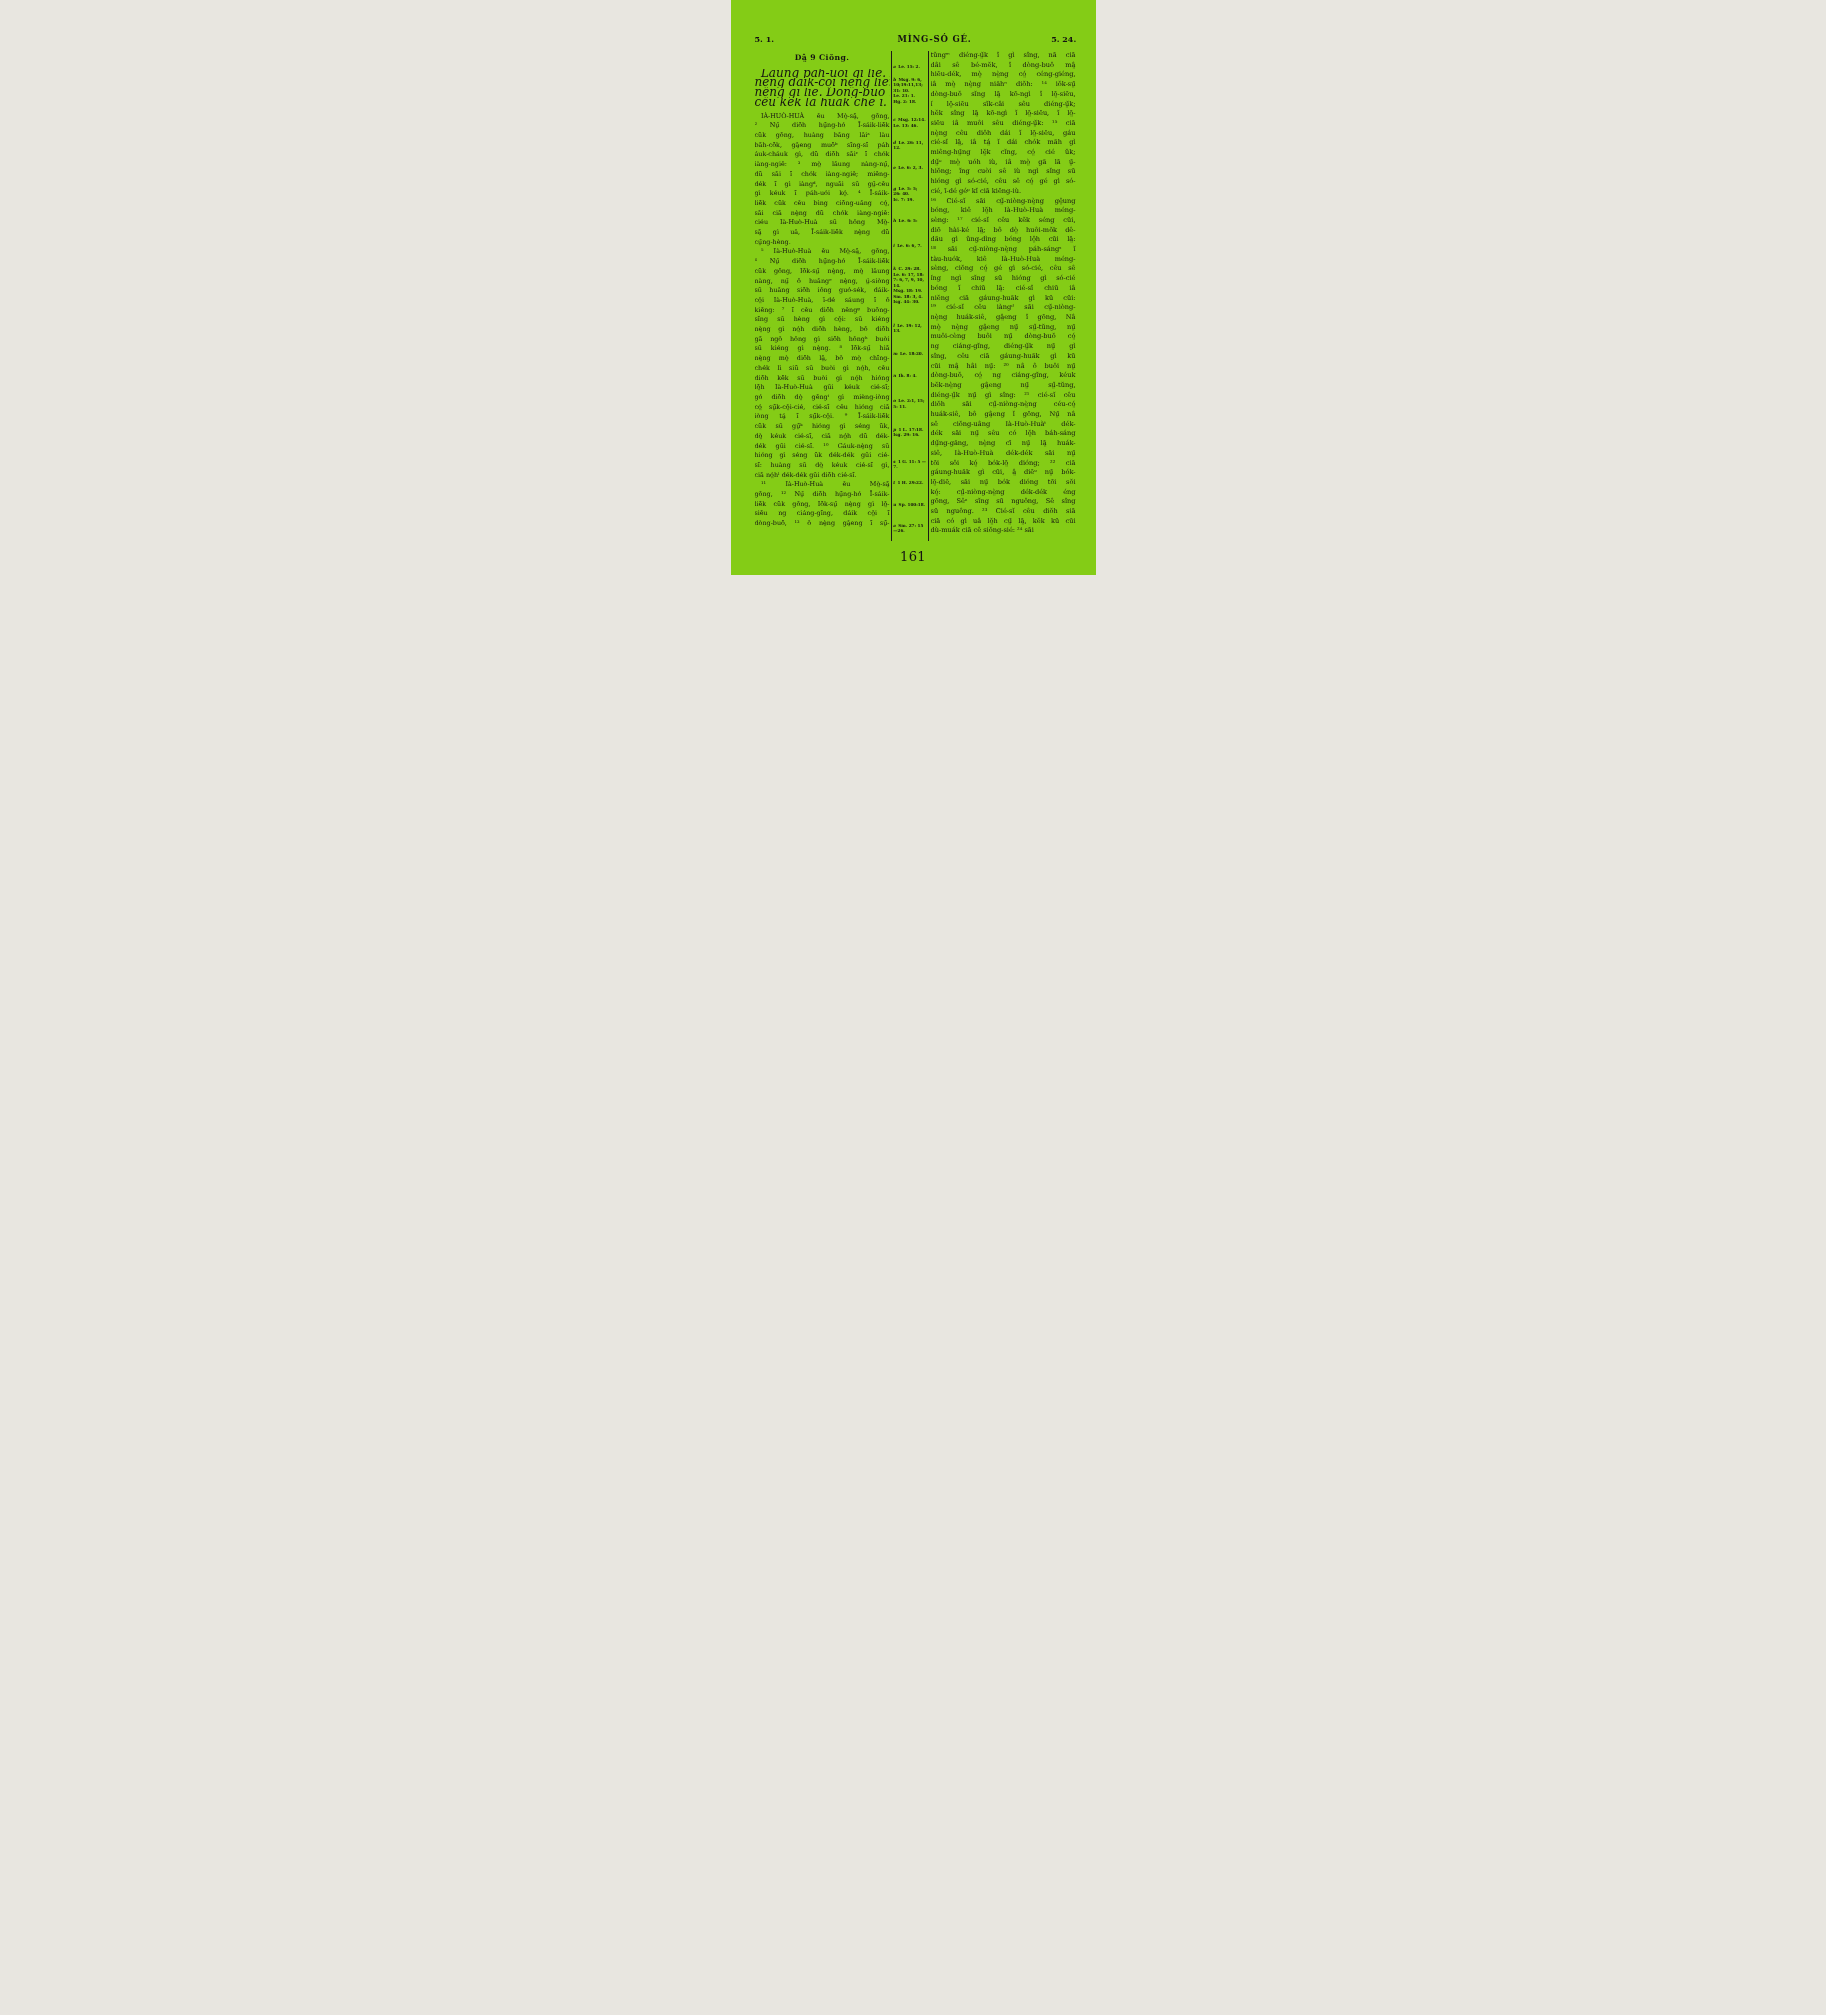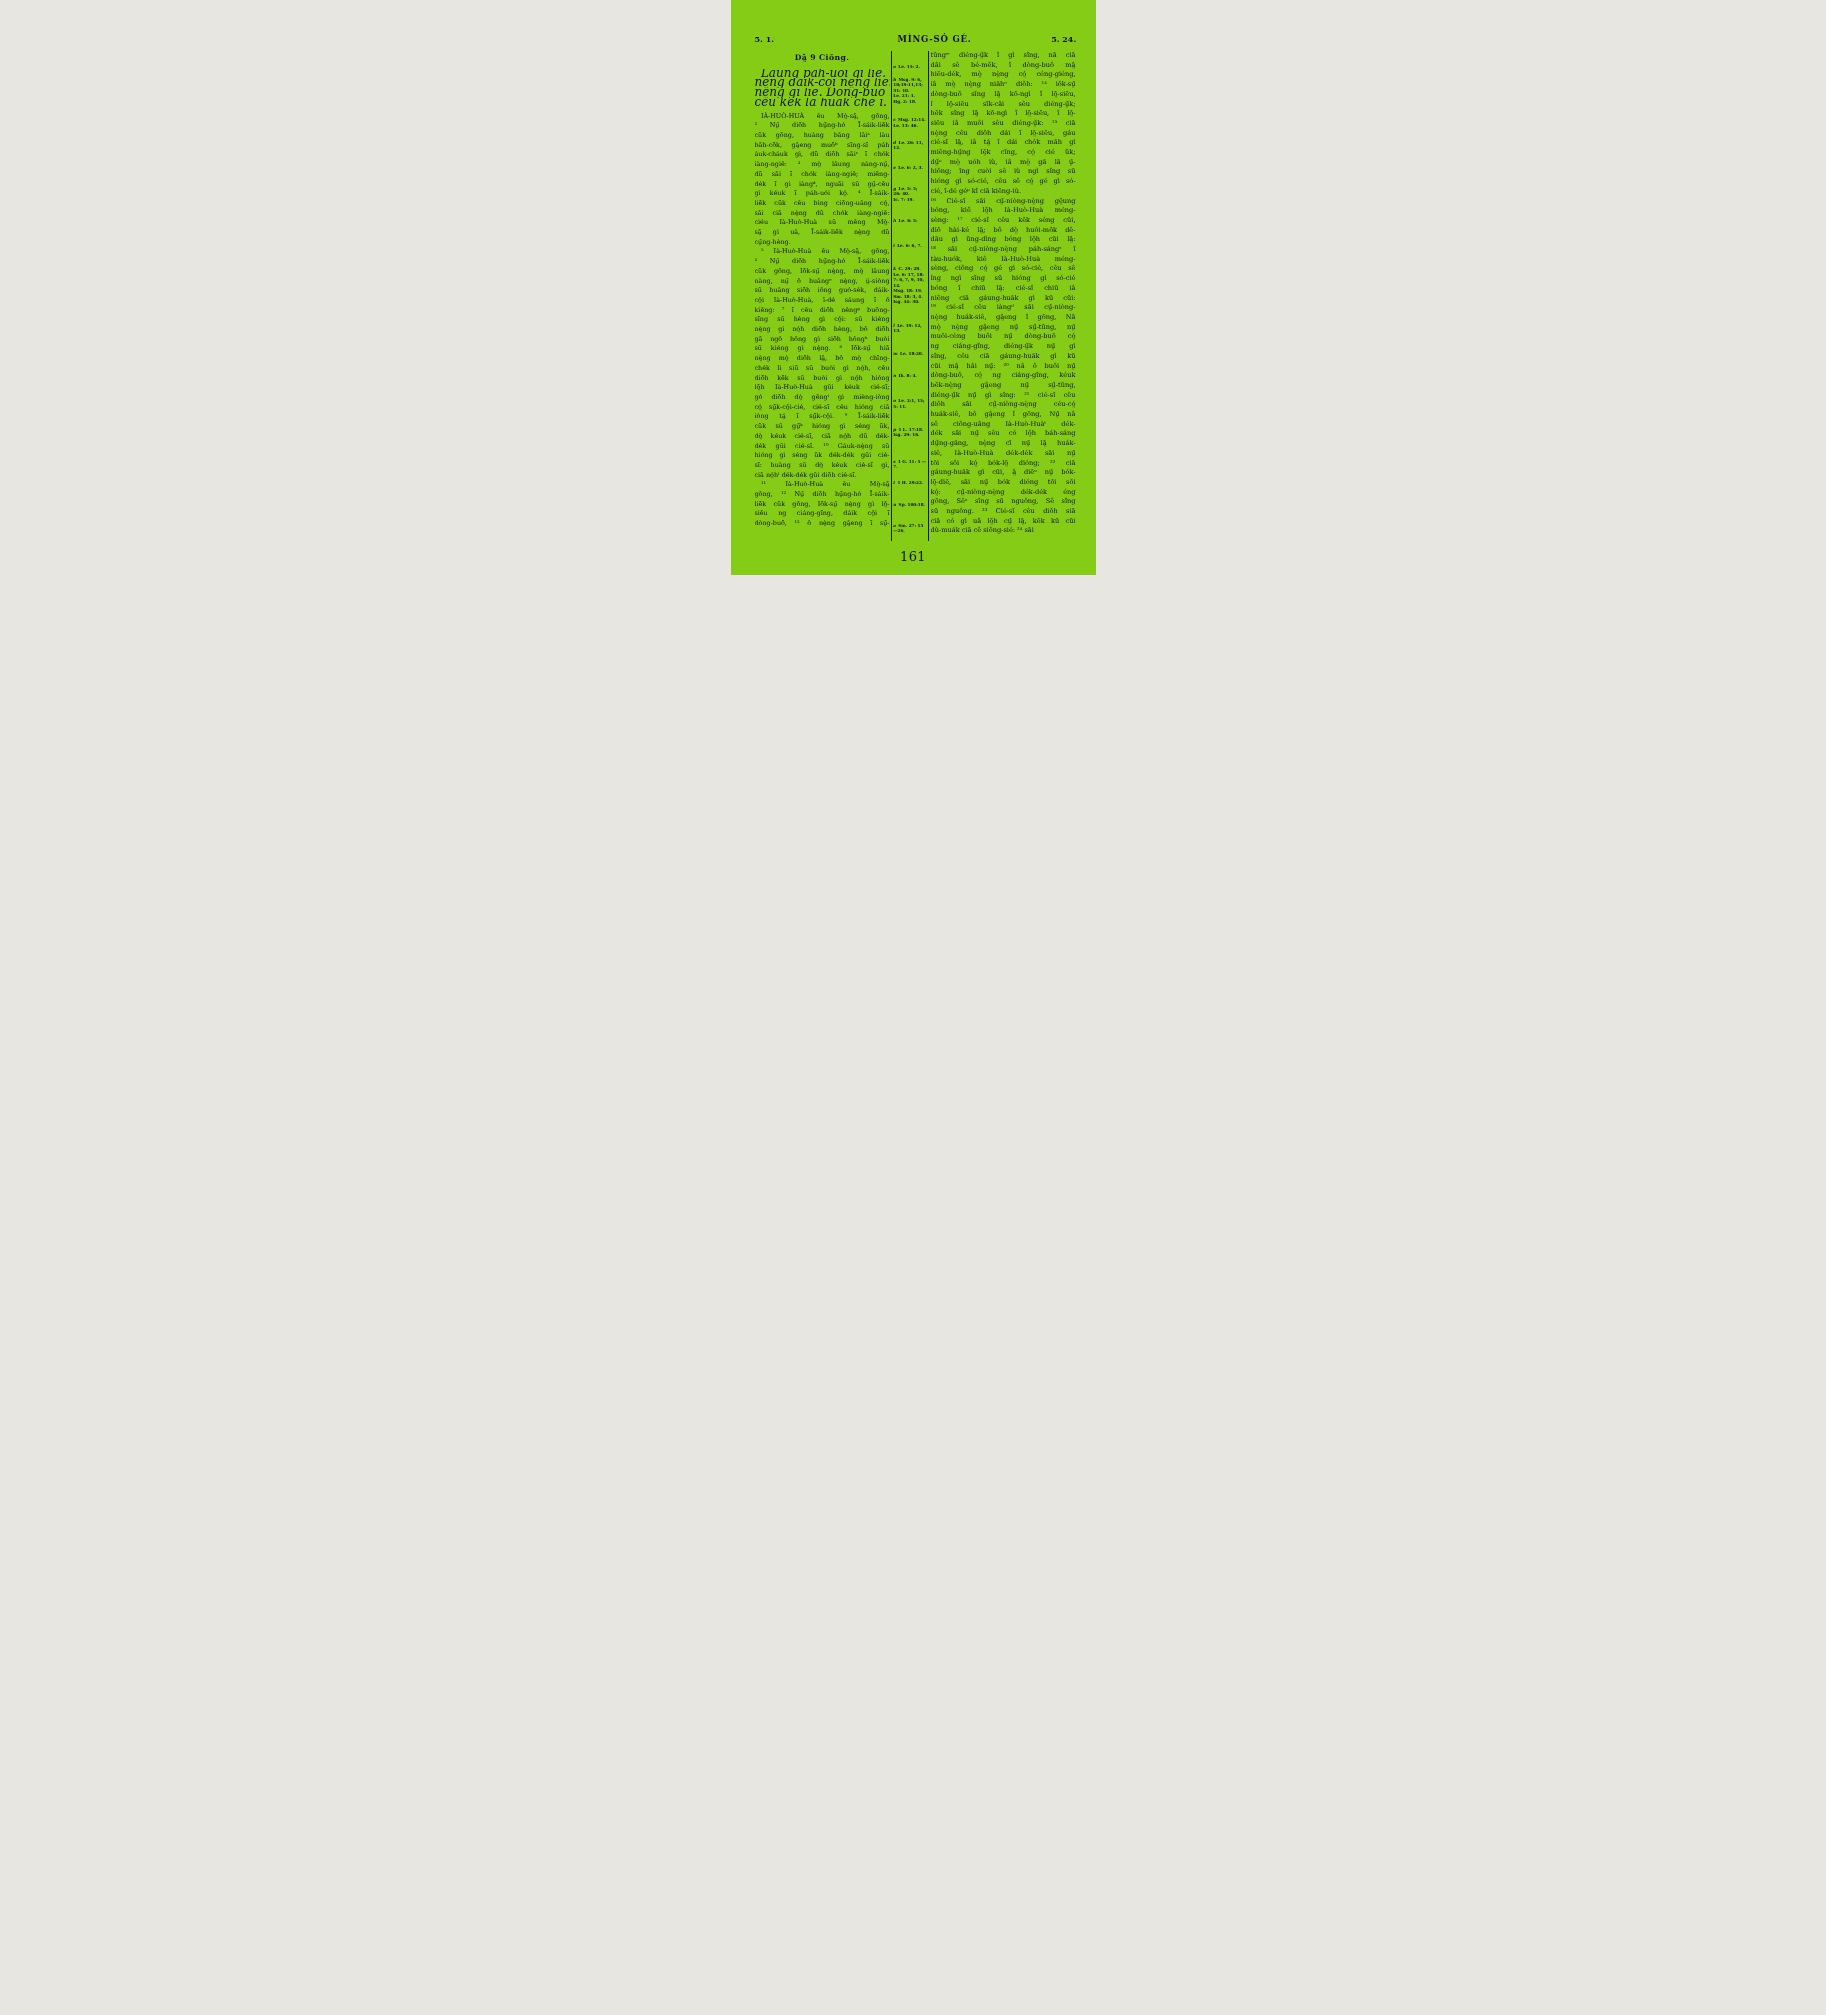--- a/index.html
+++ b/index.html
@@ -83,21 +83,21 @@
           <div class="tl">² Nṳ̄ diŏh hṳ̆ng-hó Ī-sáik-liĕk</div>
           <div class="tl">cŭk gōng, huàng bâng lâiᵃ làu</div>
           <div class="tl">băh-cŏk, gâ̤eng muŏᵇ sĭng-sĭ páh</div>
           <div class="tl">áuk-cháuk gì, dŭ diŏh sāiᶜ ĭ chók</div>
           <div class="tl">iàng-ngiê: ³ mò̤ lâung nàng-nṳ̄,</div>
           <div class="tl">dŭ sāi ĭ chók iàng-ngiê; miēng-</div>
           <div class="tl">dék ĭ gì iàngᵈ, nguāi sū gṳ̄-cêu</div>
           <div class="tl">gì kéuk ĭ páh-uói kó̤.  ⁴ Ī-sáik-</div>
           <div class="tl">liĕk cŭk cêu bìng ciŏng-uâng có̤,</div>
           <div class="tl">sāi ciā nè̤ng dŭ chók iàng-ngiê:</div>
-          <div class="tl">ciéu Ià-Huò-Huà sū mêng Mò̤-</div>
+          <div class="tl">ciéu Ià-Huò-Huà sū hông Mò̤-</div>
           <div class="tl">să̤ gì uâ, Ī-sáik-liĕk nè̤ng dŭ</div>
           <div class="tl end">cṳ̄ng-hèng.</div>
           <div class="tl ind">⁵ Ià-Huò-Huà êu Mò̤-să̤, gōng,</div>
           <div class="tl">⁶ Nṳ̄ diŏh hṳ̆ng-hó Ī-sáik-liĕk</div>
           <div class="tl">cŭk gōng, Iŏk-sṳ̄ nè̤ng, mò̤ lâung</div>
           <div class="tl">nàng, nṳ̄ ô huângᵉ nè̤ng, ṳ̀-siòng</div>
           <div class="tl">sū huâng siŏh iông guó-sék, dáik-</div>
           <div class="tl">cô̤i Ià-Huò-Huà, ī-dé sáung ĭ ô</div>
           <div class="tl">kiēng: ⁷ ĭ cêu diŏh nêngᵍ buōng-</div>
           <div class="tl">sĭng sū hèng gì cô̤i:  sū kiéng</div>

